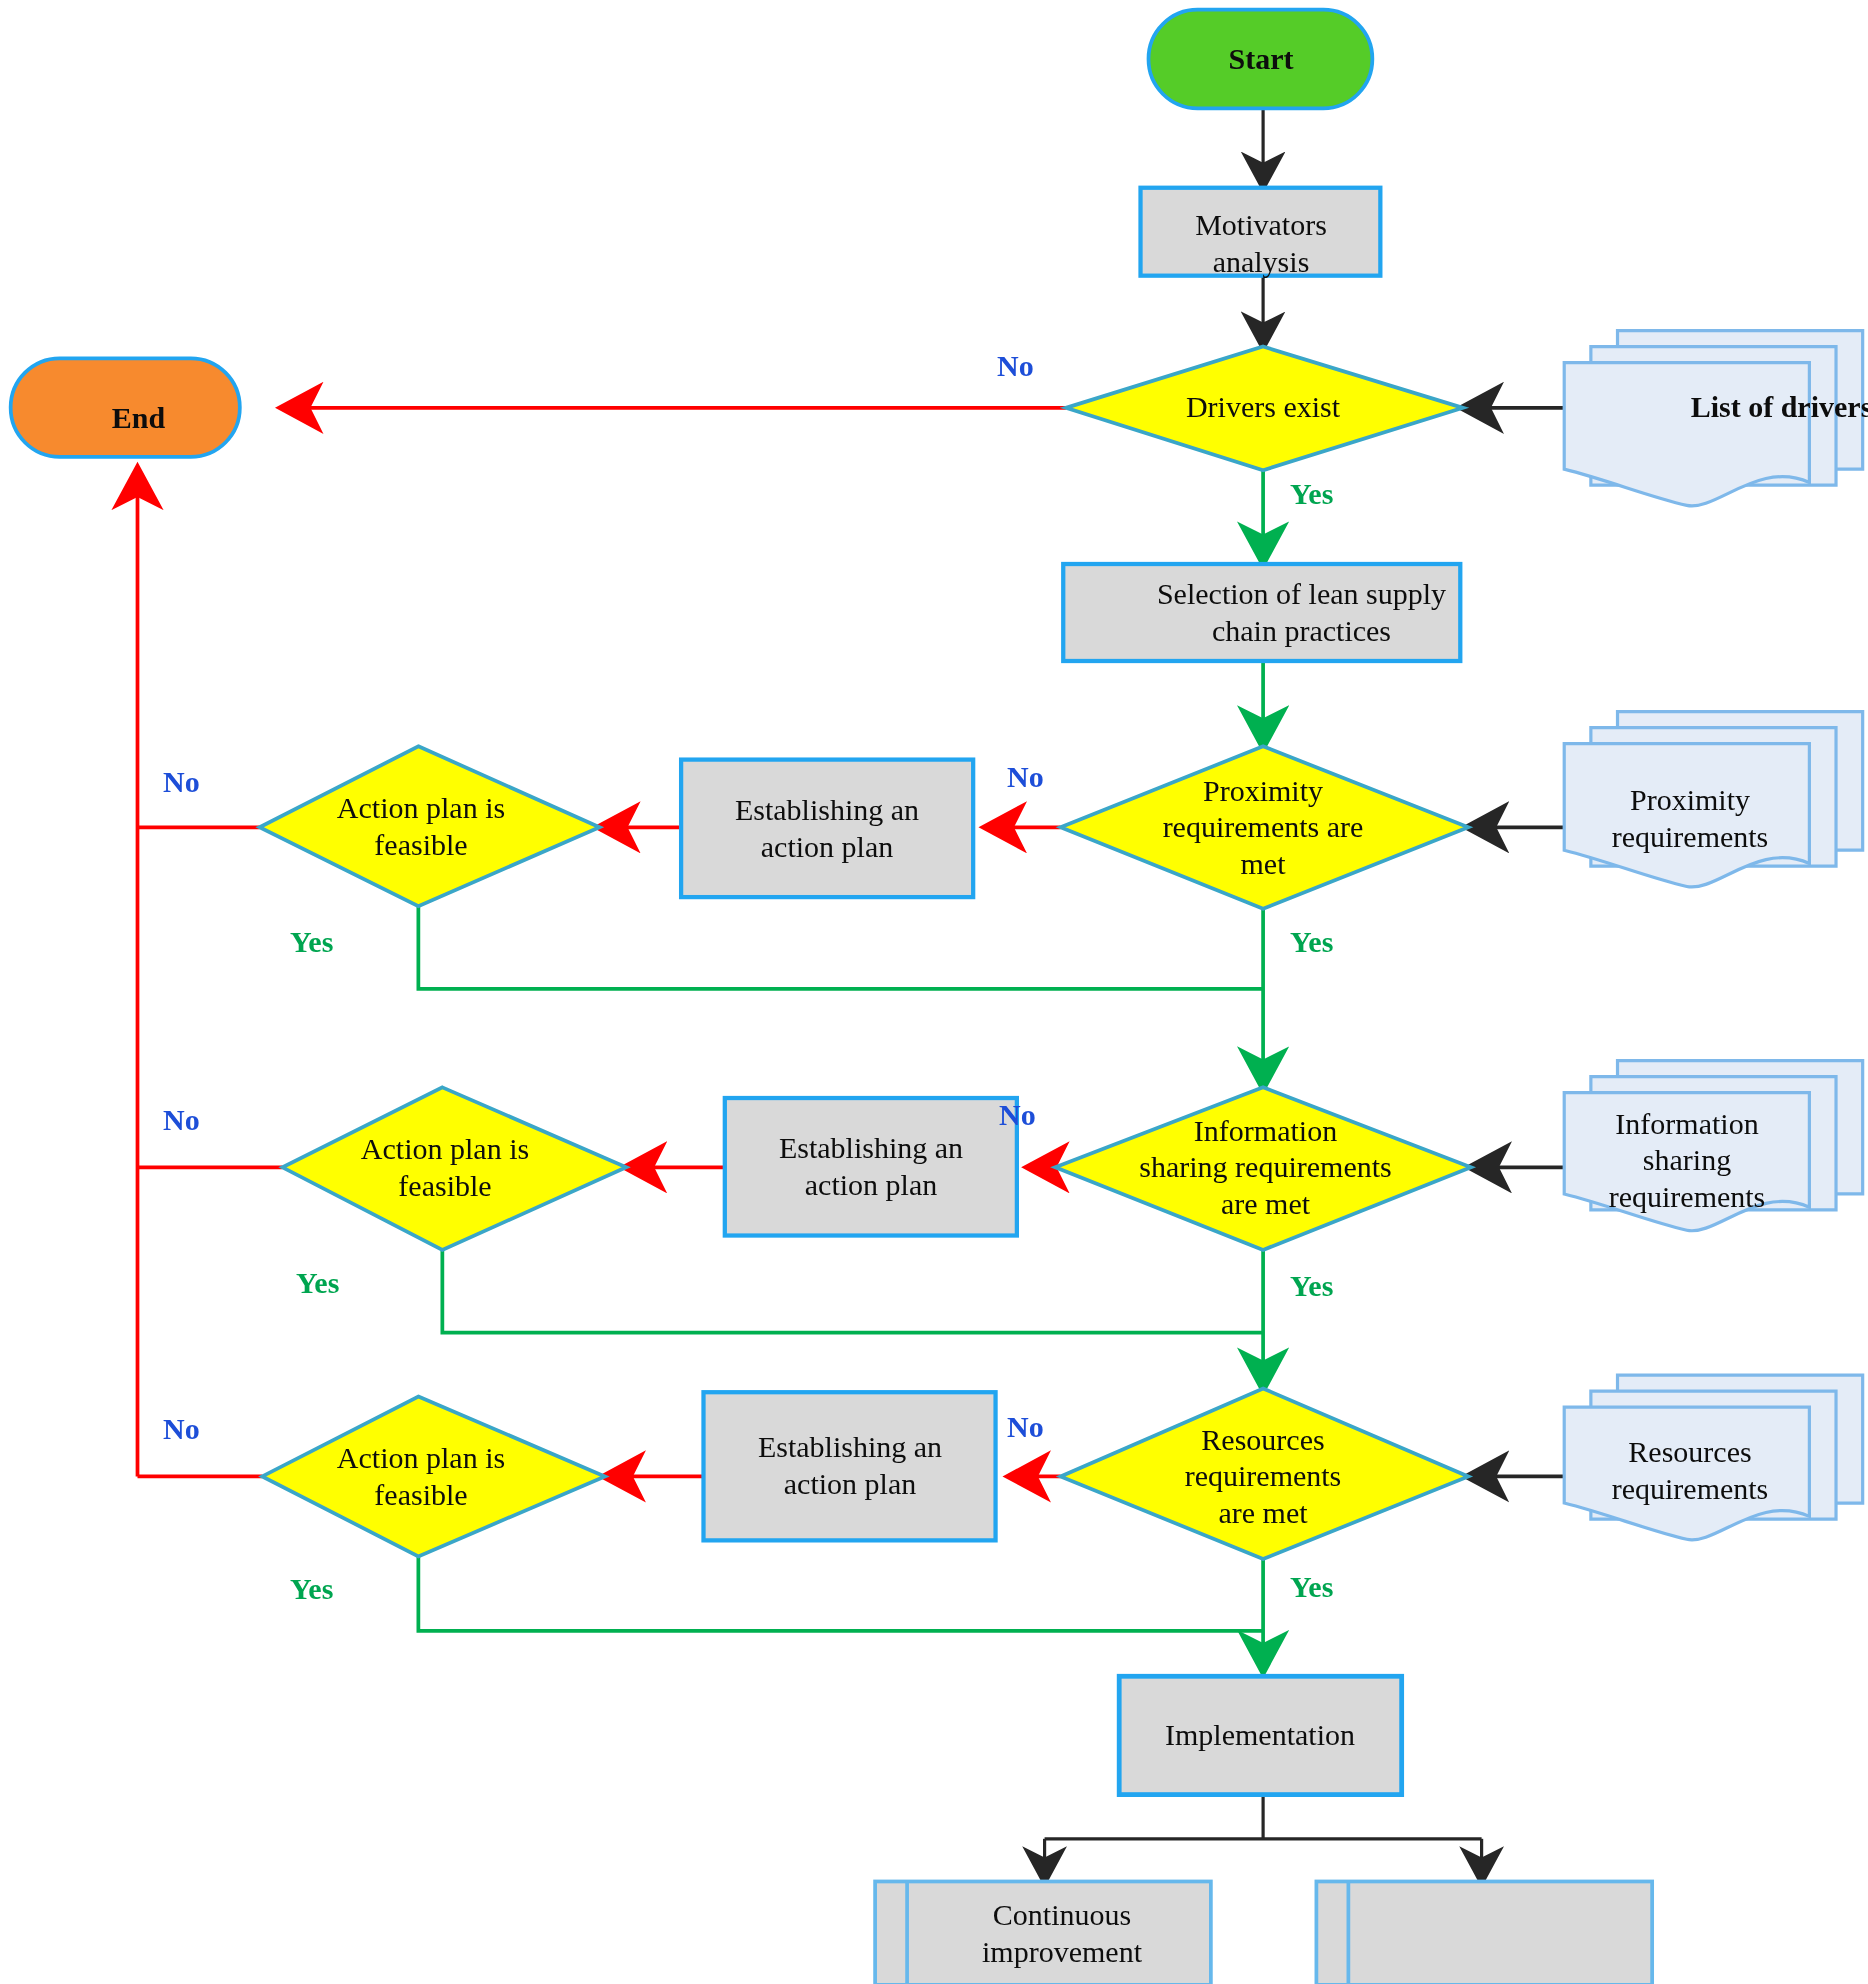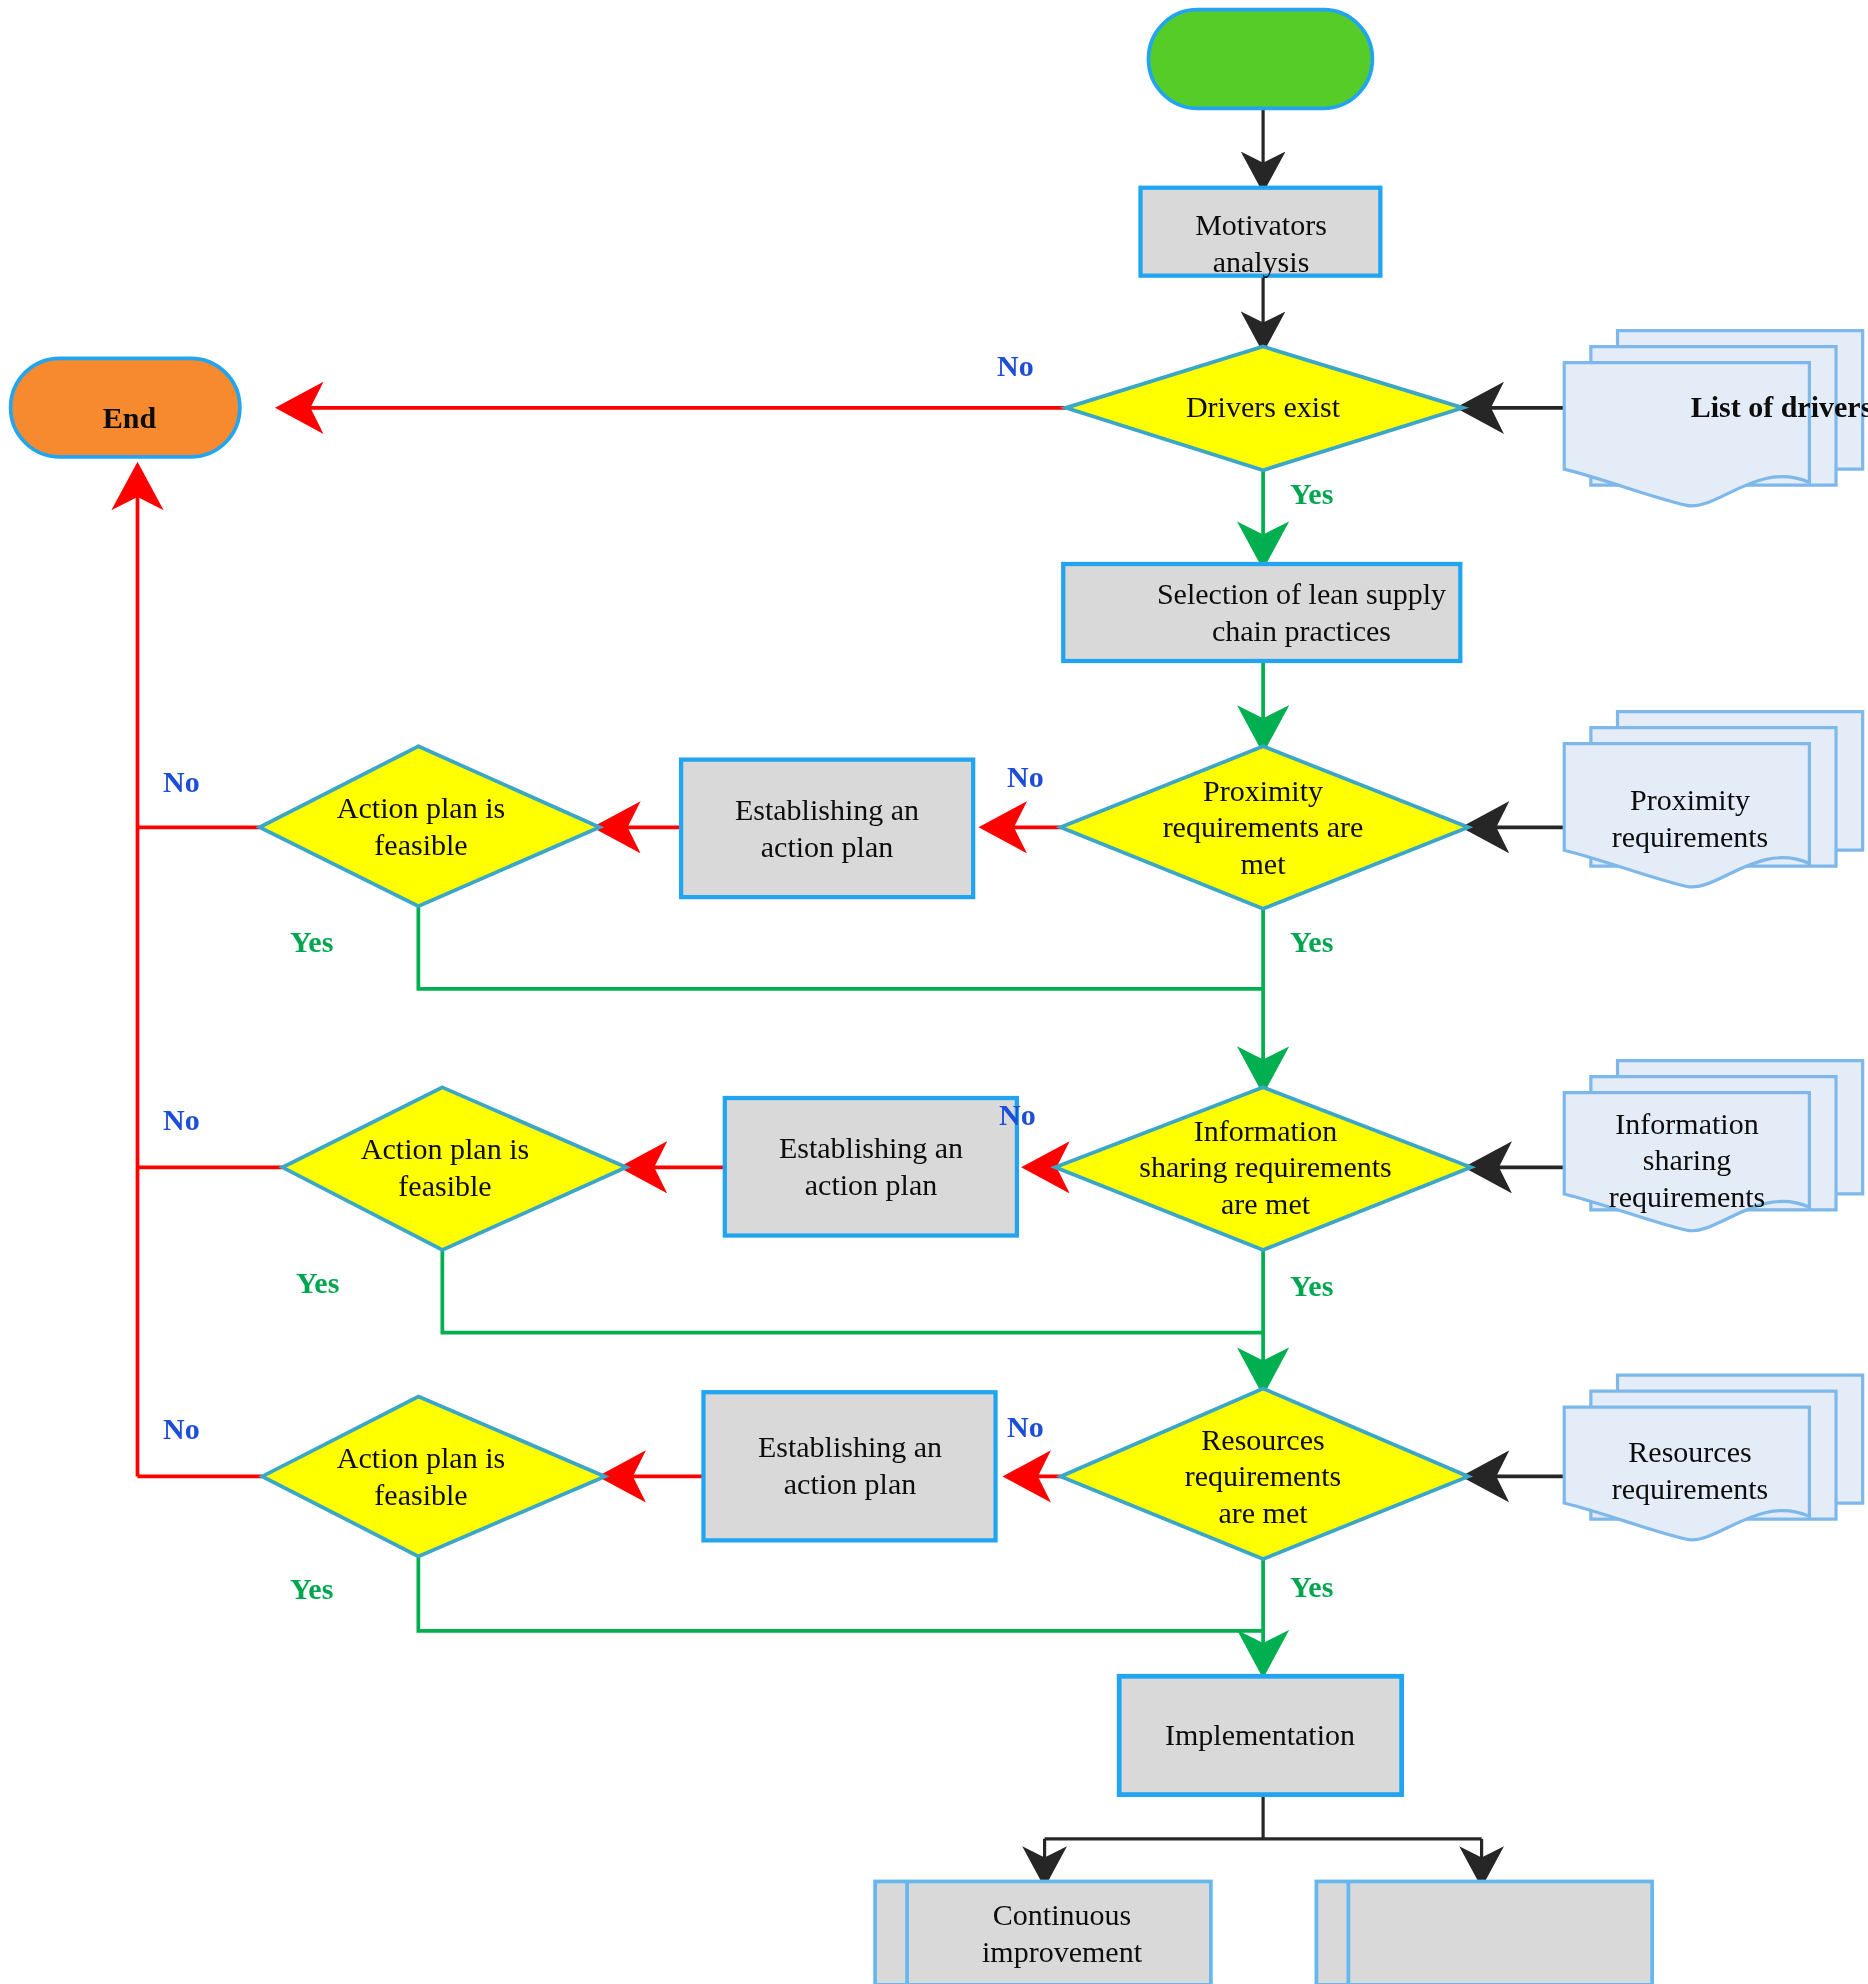--- a/index.html
+++ b/index.html
@@ -161,22 +161,23 @@
       <rect x="1642" y="3530" width="630" height="194" fill="#d9d9d9" stroke="#66b8ec" stroke-width="7"></rect>
       <line x1="1702" y1="3530" x2="1702" y2="3724" stroke="#66b8ec" stroke-width="7"></line>
     </g>
 
     <g>
       <rect x="2470" y="3530" width="630" height="194" fill="#d9d9d9" stroke="#66b8ec" stroke-width="7"></rect>
       <line x1="2530" y1="3530" x2="2530" y2="3724" stroke="#66b8ec" stroke-width="7"></line>
     </g>
   </svg>
 
-
-  <div class="nodetext terminal-label" style="left:15px;top:358px;width:229px;height:120px;">End</div>
+  <div class="nodetext terminal-label" style="left:1149px;top:9.6px;width:224px;height:99px;">Start</div>
+
+  <div class="nodetext terminal-label" style="left:24px;top:358px;width:229px;height:120px;">End</div>
 
   <div class="nodetext proc-label" style="left:1141px;top:200px;width:240px;height:88px;white-space:pre-line;">Motivators
 analysis</div>
 
   <div class="nodetext dec-label" style="left:1098px;top:373px;width:330px;height:69px;">Drivers exist</div>
 
   <div class="nodetext doc-label" style="left:1664px;top:373px;width:235px;height:69px;white-space:pre-line;font-weight:bold;">List of drivers</div>
 
   <div class="nodetext proc-label" style="left:1063px;top:564px;width:397px;height:97px;white-space:pre-line;padding-left:40px;">Selection of lean supply
 chain practices</div>

